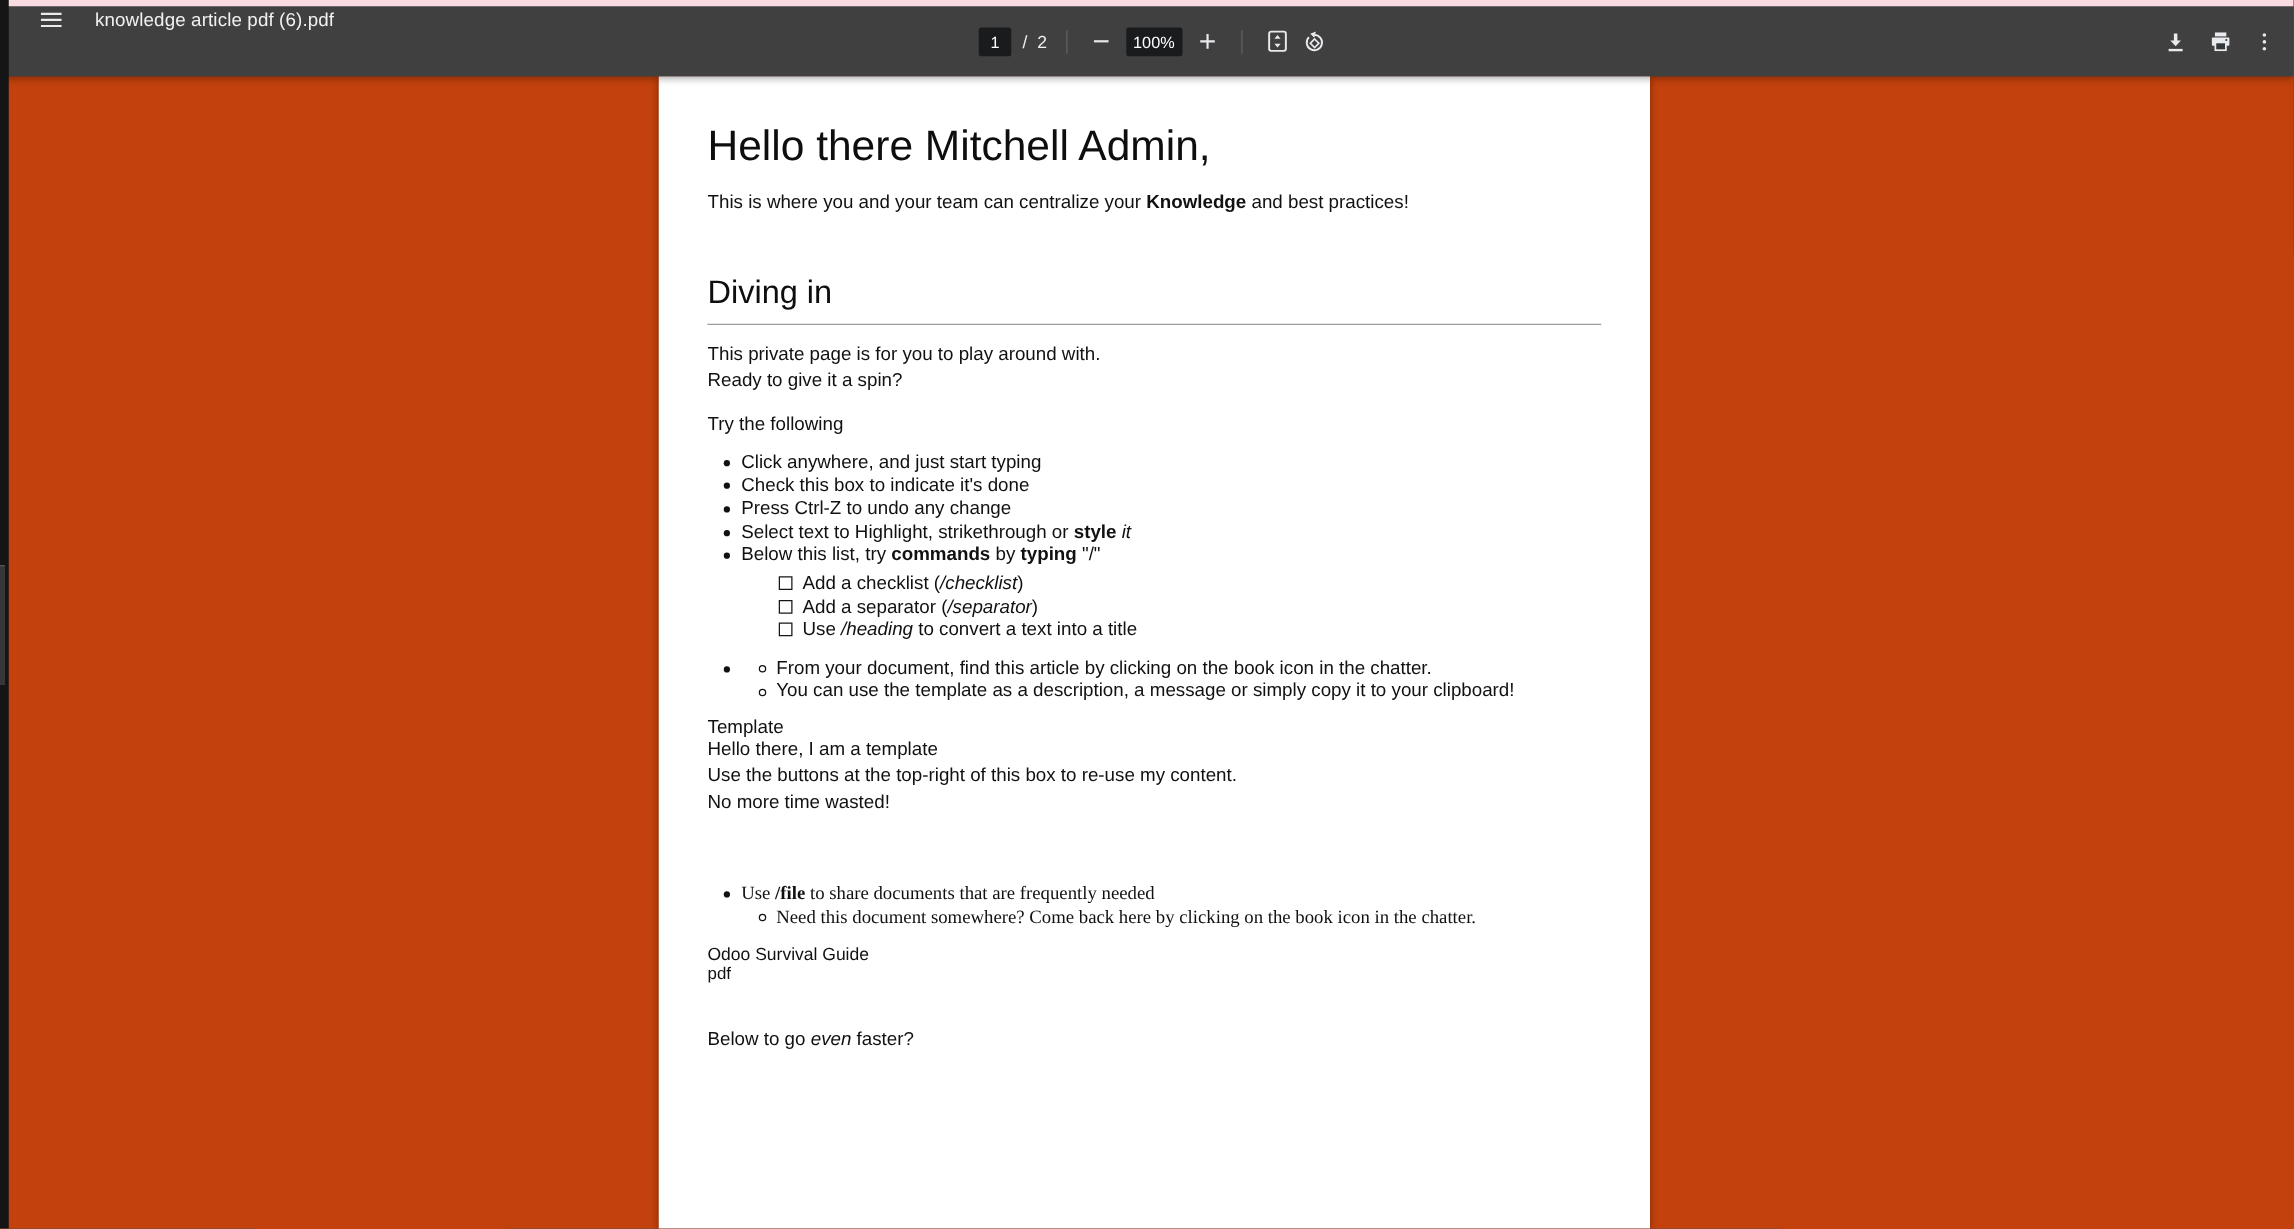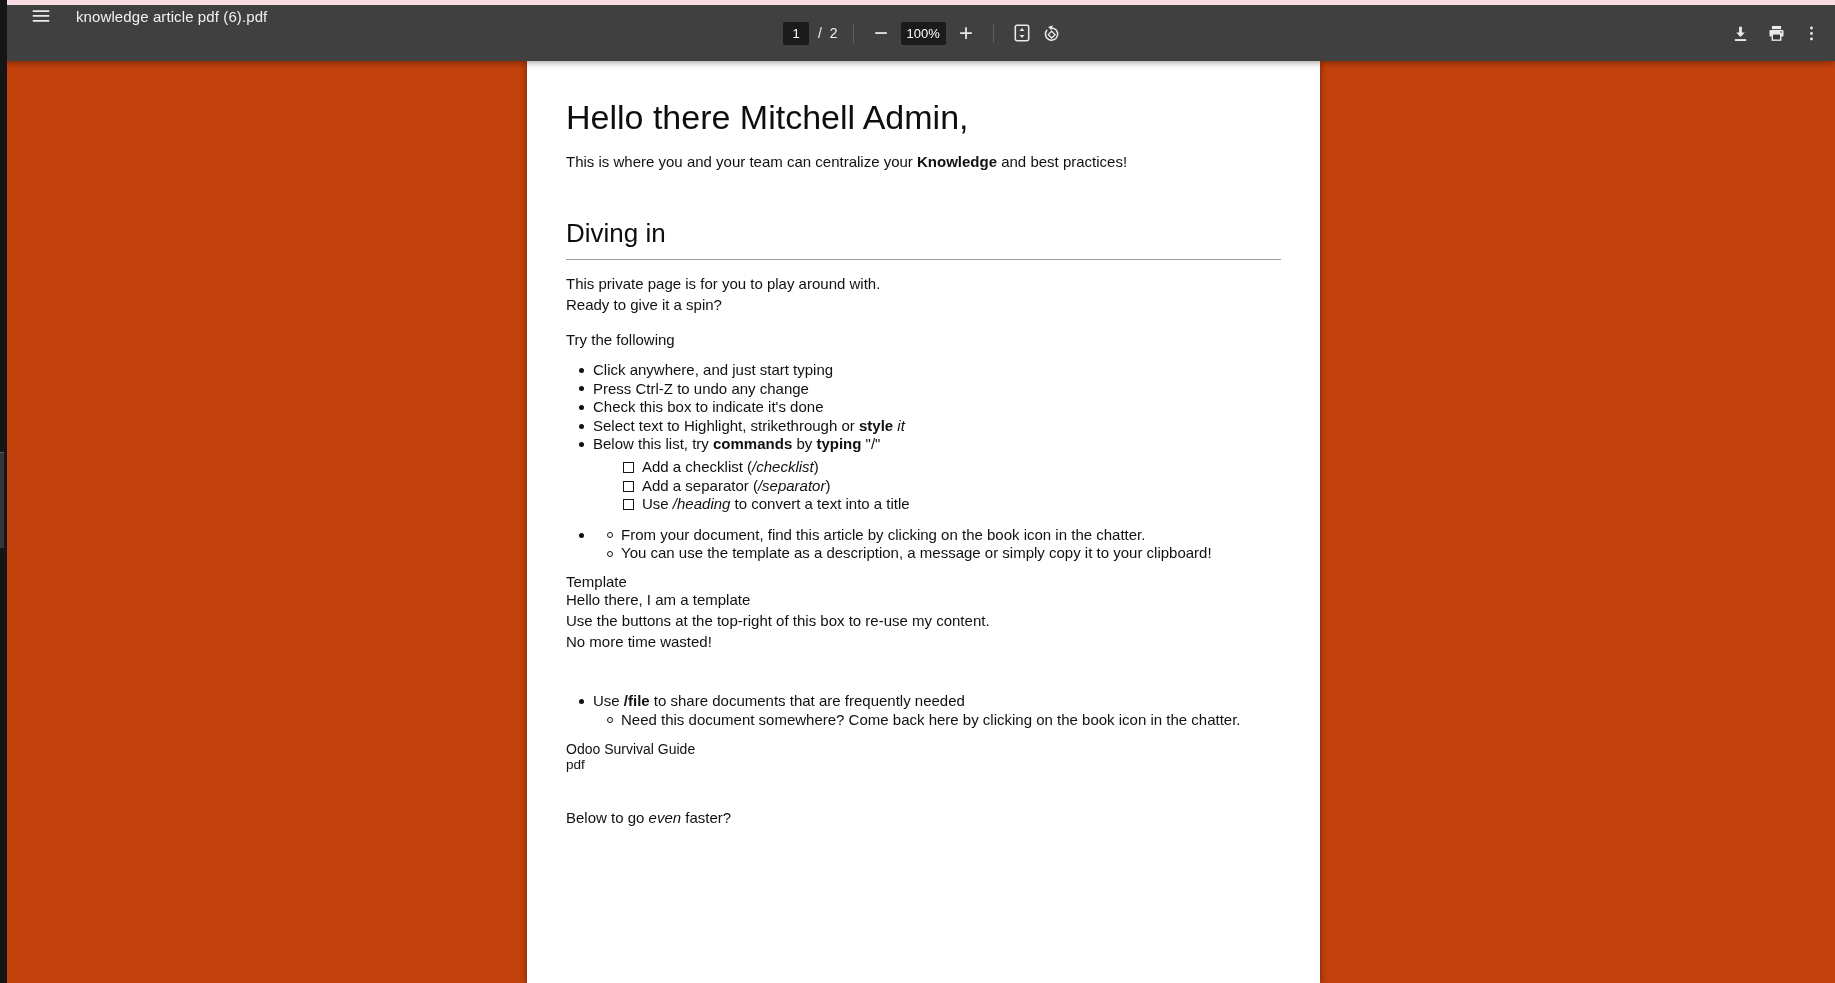--- a/index.html
+++ b/index.html
@@ -44,21 +44,21 @@
   .content h2 { margin-top:46px; font-size:26px; line-height:30px; font-weight:400; color:#0e0e0e; }
   .content hr { margin-top:11px; border:none; border-top:1px solid #9d9d9d; }
   .content p { font-size:15px; line-height:20px; }
   .p-private { margin-top:14px; }
   .p-spin { margin-top:1px; }
   .p-try { margin-top:15px; }
   .p-adv { margin-top:50px; }
 
   ul.blist { margin-top:11px; list-style:none; }
   ul.blist.adv { margin-top:12px; }
-  ul.blist.filelist { margin-top:40px; }
+  ul.blist.filelist { margin-top:54px;font-family:Liberation Serif, serif; }
   .blist > li { position:relative; padding-left:27px; font-size:15px; line-height:18.6px; }
   .blist > li::before { content:''; position:absolute; left:13px; top:6.8px; width:5px; height:5px;
                         border-radius:50%; background:#111; }
   .sublist { list-style:none; }
   .sublist > li { position:relative; padding-left:28px; font-size:15px; line-height:18.6px; }
   .sublist > li::before { content:''; position:absolute; left:13.5px; top:6.6px; width:4px; height:4px;
                           border:1.2px solid #111; border-radius:50%; background:transparent; }
 
   .check-list { margin-top:4px; }
   .check-row { padding-left:57px; font-size:15px; line-height:18.6px; }
@@ -162,22 +162,22 @@
 
         <h2>Diving in</h2>
         <hr>
 
         <p class="p-private">This private page is for you to play around with.</p>
         <p class="p-spin">Ready to give it a spin?</p>
         <p class="p-try">Try the following</p>
 
         <ul class="blist">
           <li><span>Click anywhere, and just start typing</span></li>
+          <li><span>Check this box to indicate it's done</span></li>
           <li><span>Press Ctrl-Z to undo any change</span></li>
-          <li><span>Check this box to indicate it's done</span></li>
           <li><span>Select text to Highlight, strikethrough or </span><span class="b">style</span><span> </span><span class="i">it</span></li>
           <li><span>Below this list, try </span><span class="b">commands</span><span> by </span><span class="b">typing</span><span> "/"</span></li>
         </ul>
 
         <div class="check-list">
           <div class="check-row"><span class="checkbox"></span><span><span>Add a checklist (</span><span class="i">/checklist</span><span>)</span></span></div>
           <div class="check-row"><span class="checkbox"></span><span><span>Add a separator (</span><span class="i">/separator</span><span>)</span></span></div>
           <div class="check-row"><span class="checkbox"></span><span><span>Use </span><span class="i">/heading</span><span> to convert a text into a title</span></span></div>
         </div>
 

